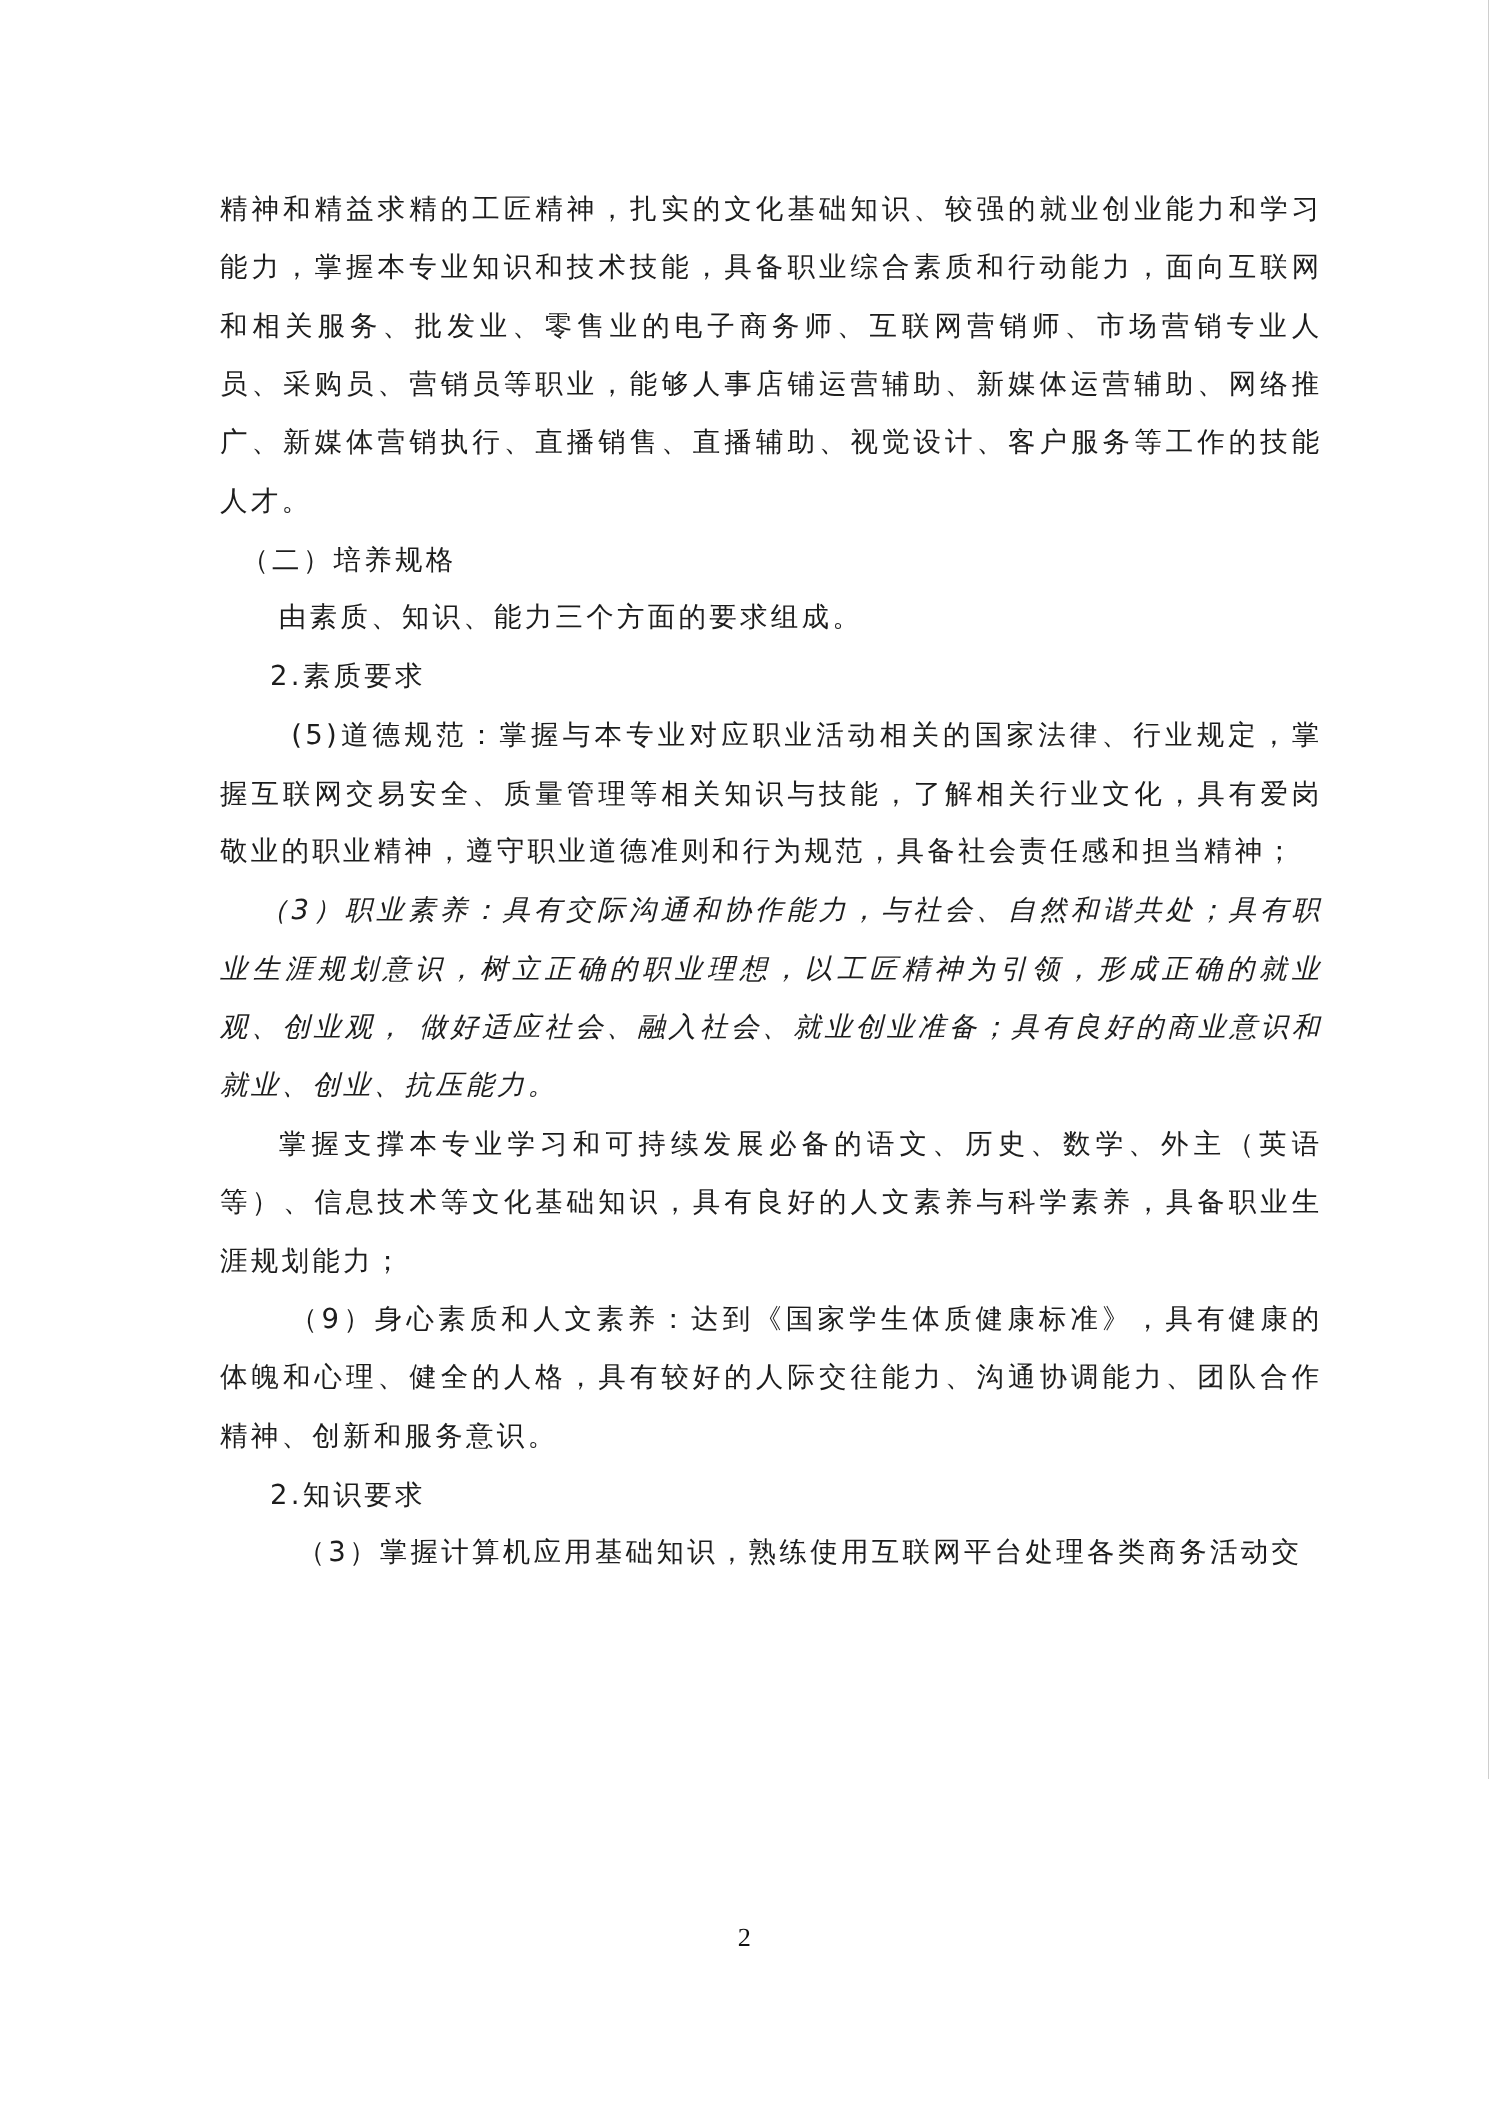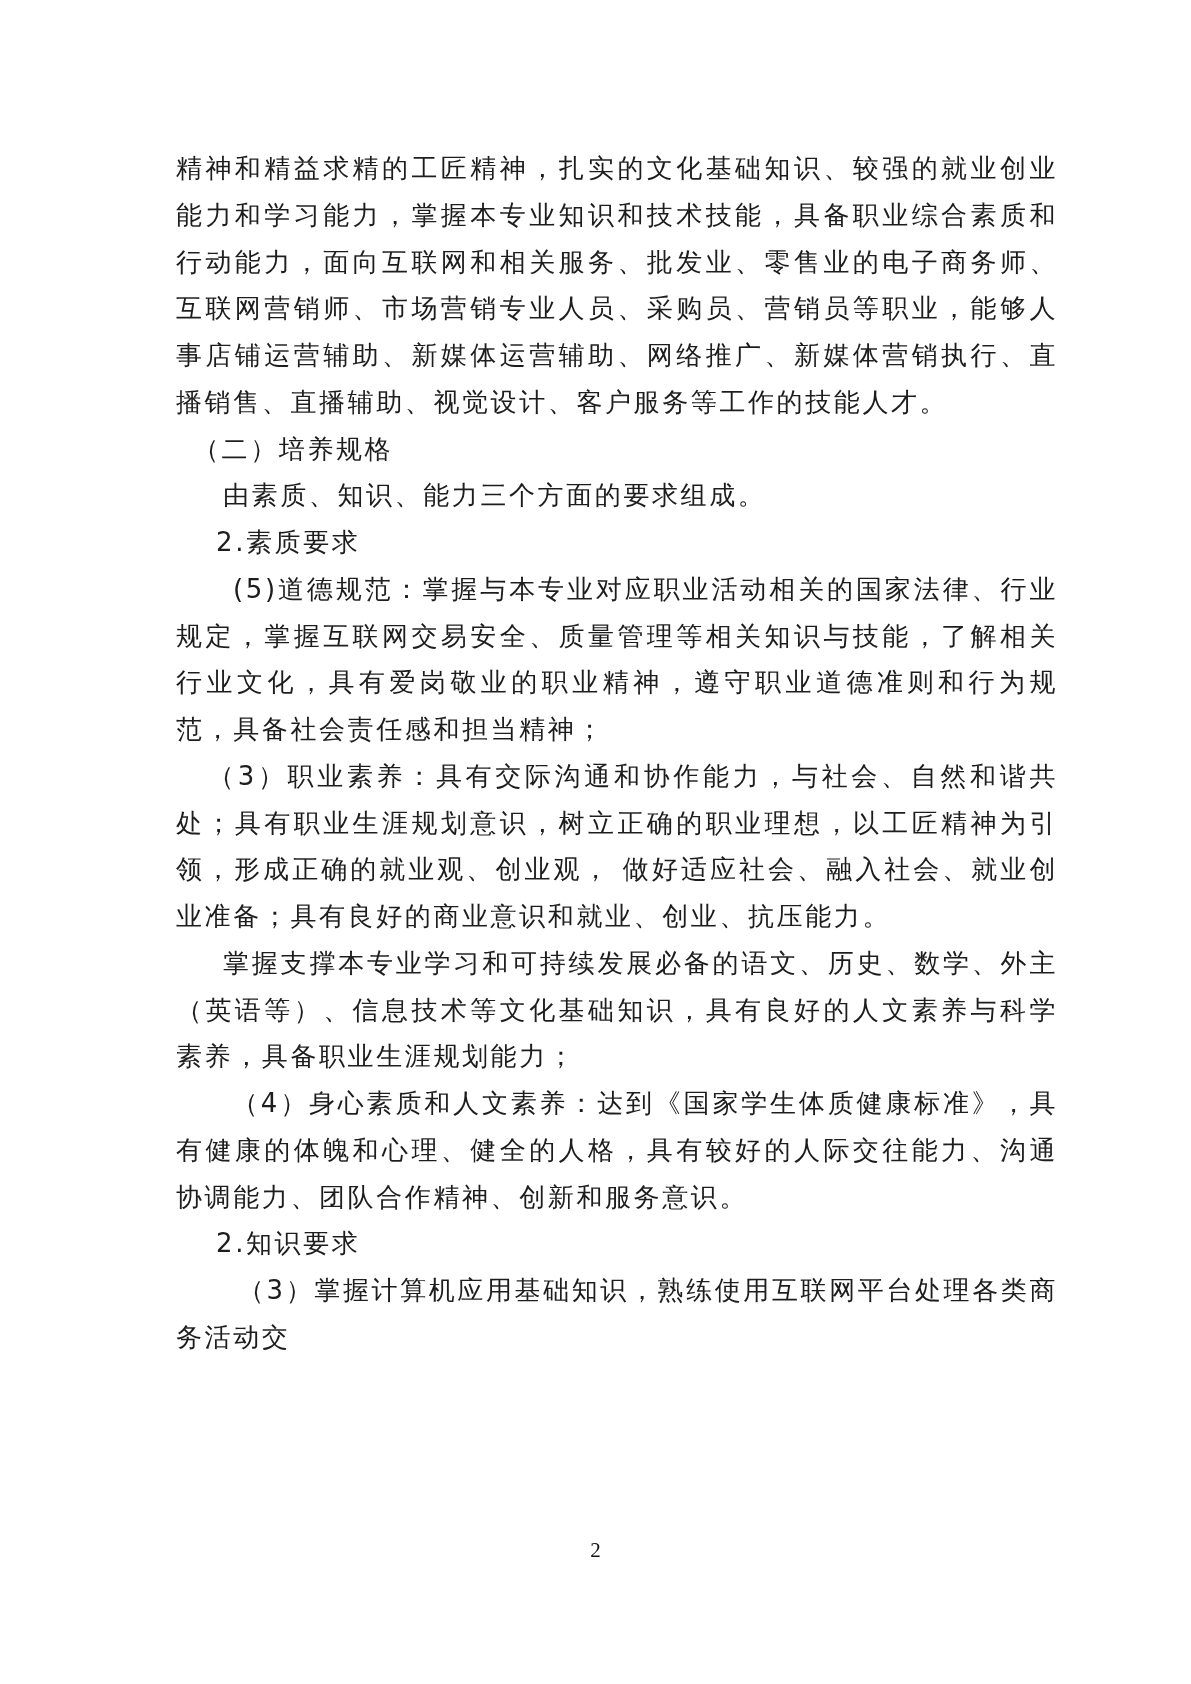--- a/index.html
+++ b/index.html
@@ -15,33 +15,33 @@
     margin: 0 auto;
     overflow: hidden;
     font-family: "DejaVu Sans", sans-serif;
     color: #1d1d1d;
   }
   .body-text {
     position: absolute;
     left: 176px;
     top: 145px;
     width: 882px;
-    font-size: 26px;
+    font-size: 22px;
     line-height: 46.75px;
     letter-spacing: 2.6px;
     text-align: justify;
     text-justify: inter-character;
   }
   .body-text p {
     margin: 0;
     padding: 0;
   }
   
   .in17 { text-indent: 17px; }
-  .in32 { text-indent: 32px; }
+  .in32 { text-indent: 32px; font-style: italic; }
   .in40 { text-indent: 40px; }
   .in47 { text-indent: 47px; }
   .in56 { text-indent: 56px; }
   .in57 { text-indent: 57px; }
   .in62 { text-indent: 62px; }
   .page-footer {
     position: absolute;
     top: 1538px;
     left: 0;
     width: 100%;
@@ -58,20 +58,20 @@
 <div class="sheet">
 
   <div class="body-text">
     <p>精神和精益求精的工匠精神，扎实的文化基础知识、较强的就业创业能力和学习能力，掌握本专业知识和技术技能，具备职业综合素质和行动能力，面向互联网和相关服务、批发业、零售业的电子商务师、互联网营销师、市场营销专业人员、采购员、营销员等职业，能够人事店铺运营辅助、新媒体运营辅助、网络推广、新媒体营销执行、直播销售、直播辅助、视觉设计、客户服务等工作的技能人才。</p>
     <p class="in17">（二）培养规格</p>
     <p class="in47">由素质、知识、能力三个方面的要求组成。</p>
     <p class="in40">2.素质要求</p>
     <p class="in57">(5)道德规范：掌握与本专业对应职业活动相关的国家法律、行业规定，掌握互联网交易安全、质量管理等相关知识与技能，了解相关行业文化，具有爱岗敬业的职业精神，遵守职业道德准则和行为规范，具备社会责任感和担当精神；</p>
     <p class="in32">（3）职业素养：具有交际沟通和协作能力，与社会、自然和谐共处；具有职业生涯规划意识，树立正确的职业理想，以工匠精神为引领，形成正确的就业观、创业观， 做好适应社会、融入社会、就业创业准备；具有良好的商业意识和就业、创业、抗压能力。</p>
     <p class="in47">掌握支撑本专业学习和可持续发展必备的语文、历史、数学、外主（英语等）、信息技术等文化基础知识，具有良好的人文素养与科学素养，具备职业生涯规划能力；</p>
-    <p class="in56">（4）身心素质和人文素养：达到《国家学生体质健康标准》，具有健康的体魄和心理、健全的人格，具有较好的人际交往能力、沟通协调能力、团队合作精神、创新和服务意识。</p>
+    <p class="in56">（9）身心素质和人文素养：达到《国家学生体质健康标准》，具有健康的体魄和心理、健全的人格，具有较好的人际交往能力、沟通协调能力、团队合作精神、创新和服务意识。</p>
     <p class="in40">2.知识要求</p>
     <p class="in62">（3）掌握计算机应用基础知识，熟练使用互联网平台处理各类商务活动交</p>
   </div>
 
   <div class="page-footer">2</div>
 
 </div>
 
 </body></html>

